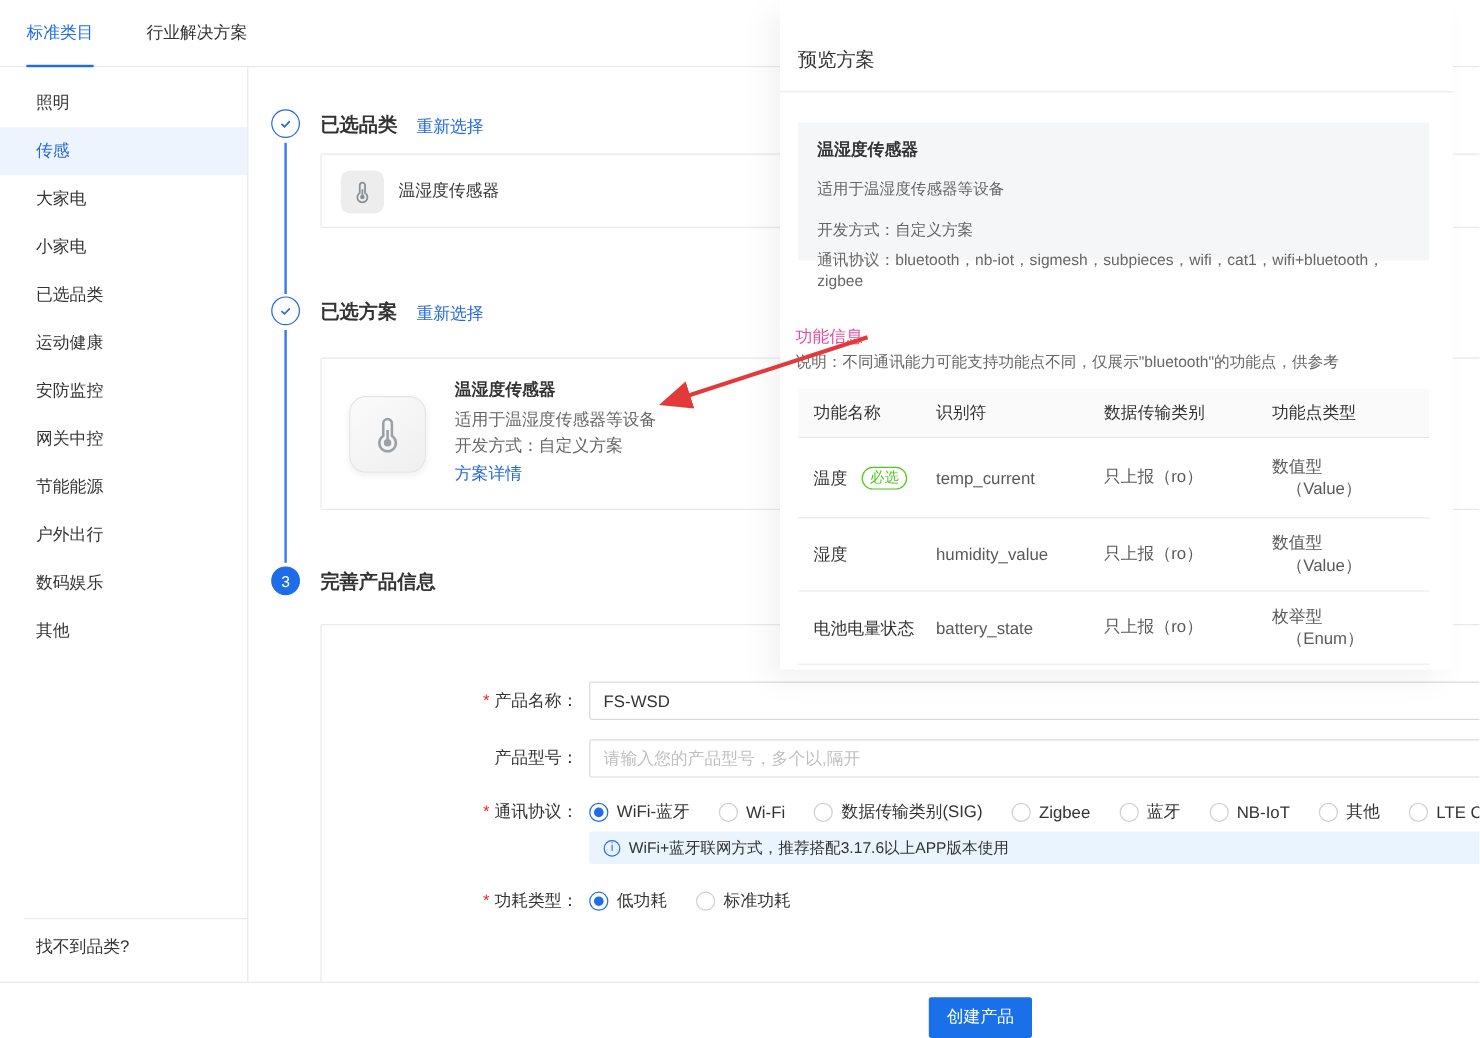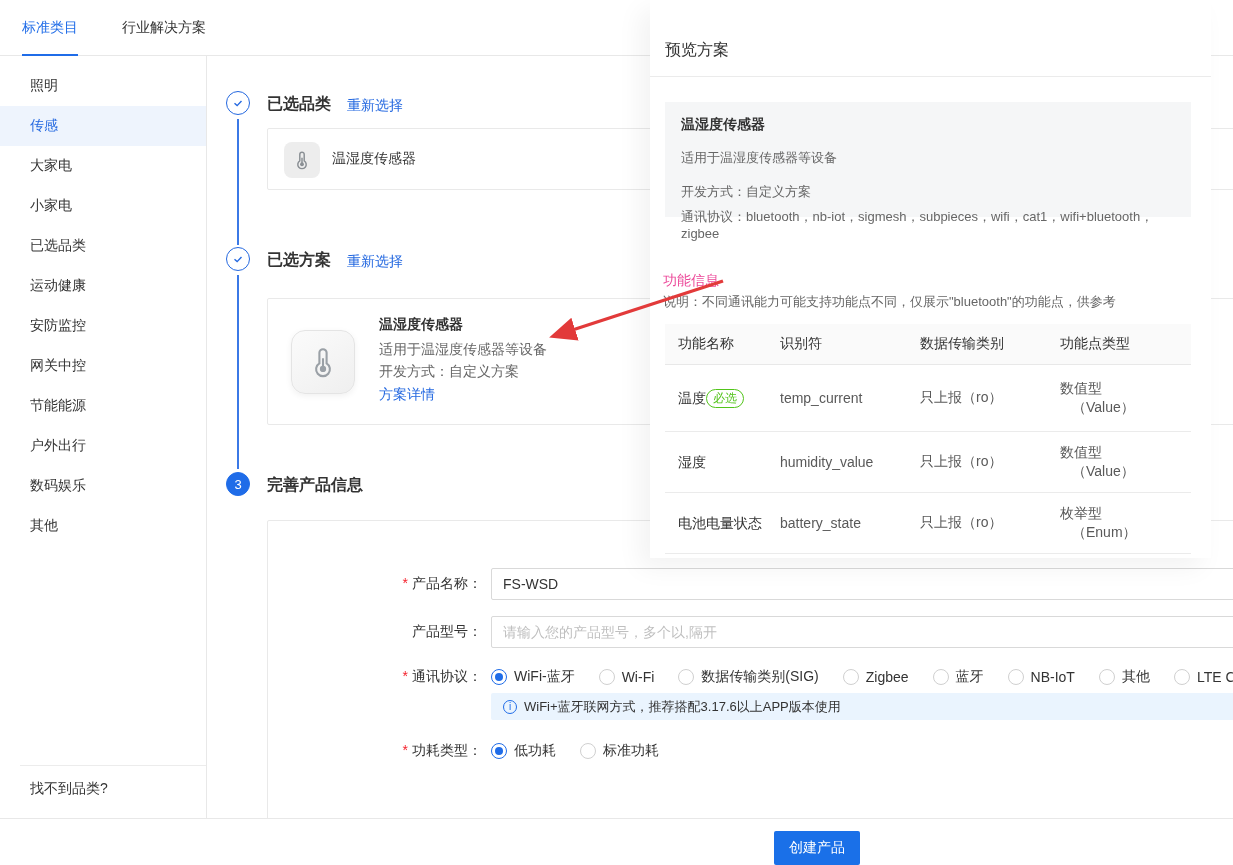--- a/index.html
+++ b/index.html
@@ -84,21 +84,21 @@
   .fn-table{position:absolute;left:15px;top:324px;width:526px;font-size:14px}
   .t-row{display:grid;grid-template-columns:102px 140px 140px 1fr;align-items:center;border-bottom:1px solid #ebebeb}
   .t-row>div{padding-left:13px}
   .t-head{height:41px;background:#fafafa;color:#333;border-bottom:1px solid #e8e8e8}
   .t-r1{height:67px}.t-r2{height:61px}.t-r3{height:61px}
   .cell-name{color:#333;line-height:19px}
   .cell-id,.cell-tr{color:#595959}
   .cell-type{color:#595959;line-height:19px}
   .cell-type .sub{margin-left:12px}
   .badge{display:inline-block;border:1px solid #52c41a;color:#52c41a;border-radius:10px;
-    font-size:12px;line-height:17px;padding:0 6px;margin-left:0;vertical-align:1px}
+    font-size:12px;line-height:17px;padding:0 6px;margin-left:12px;vertical-align:1px}
 
   .arrow-svg{position:absolute;left:540px;top:266px;width:200px;height:86px;z-index:60;pointer-events:none}
 </style>
 </head>
 <body>
 
 <div id="app">
 
   <div class="tabbar">
     <div class="tab active">标准类目</div>

